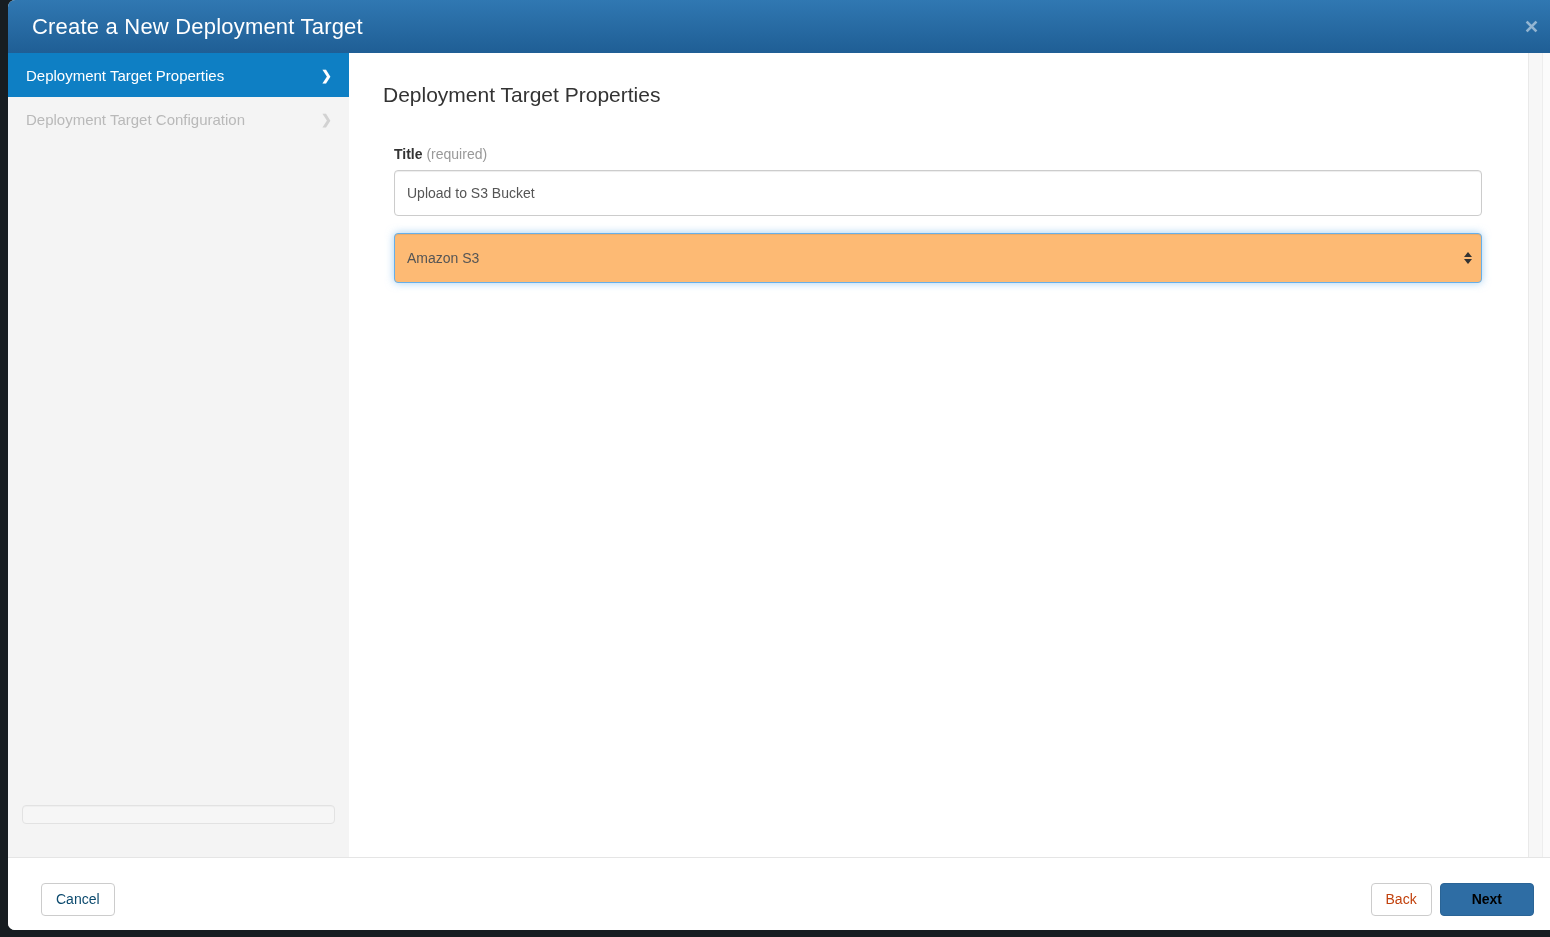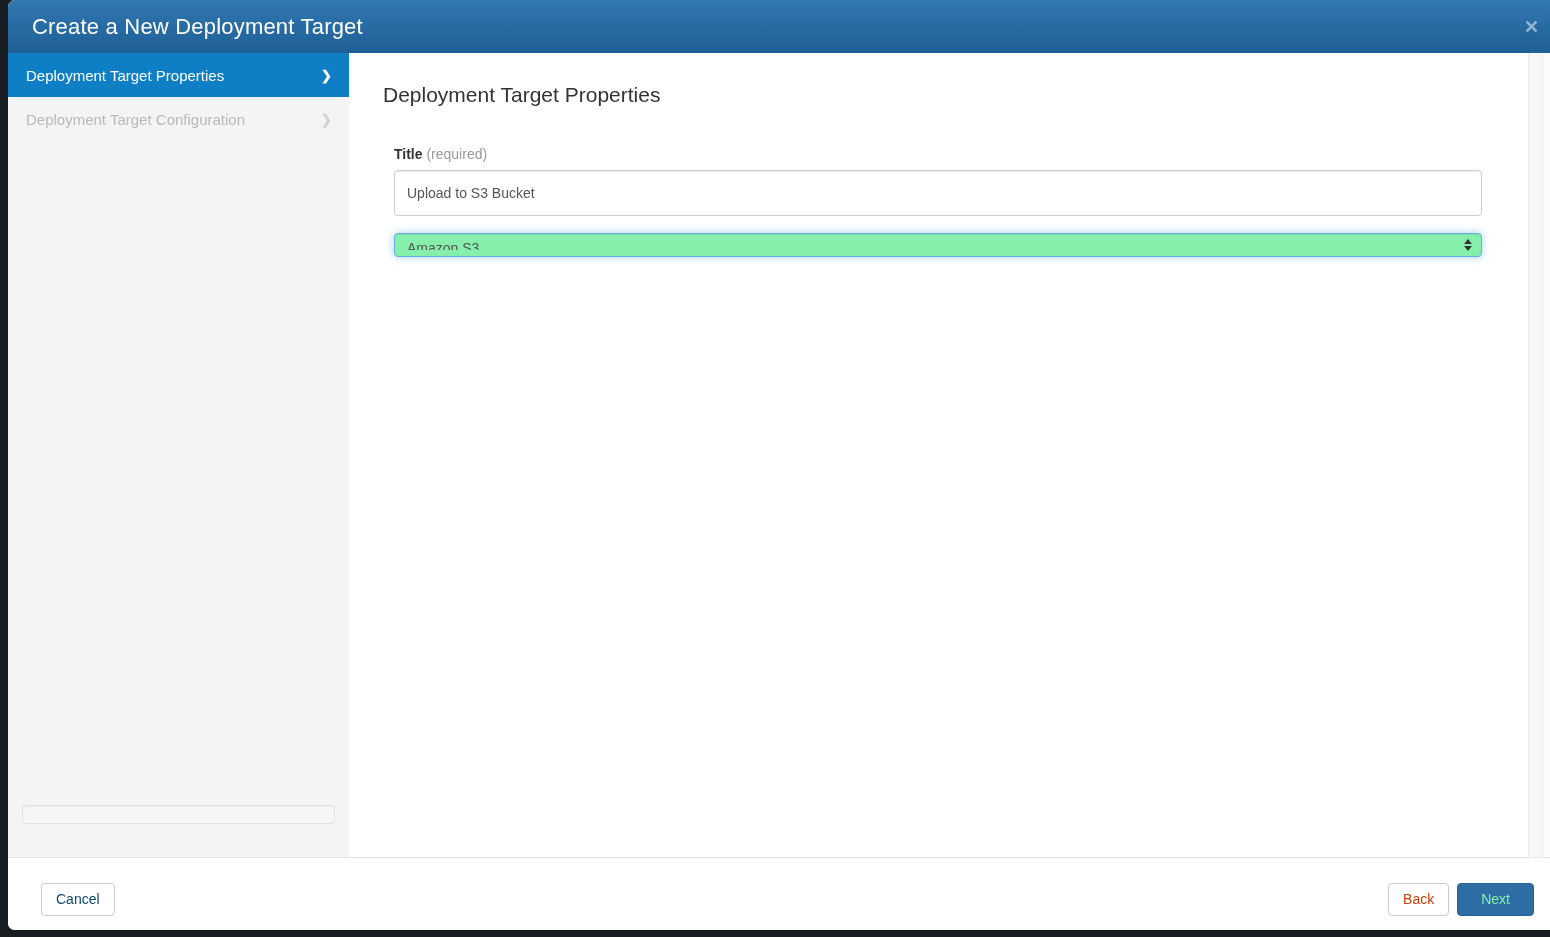--- a/index.html
+++ b/index.html
@@ -130,28 +130,28 @@
     padding: 6px 12px;
     font-size: 14px;
     font-family: "Liberation Sans", sans-serif;
     color: #555555;
     box-shadow: inset 0 1px 1px rgba(0,0,0,0.075);
     outline: none;
   }
   .select-wrap { position: relative; }
   .select-input {
     width: 100%;
-    height: 24px;
+    height: 50px;
     border: 1px solid #66afe9;
     border-radius: 4px;
     padding: 6px 24px 6px 12px;
     font-size: 14px;
     font-family: "Liberation Sans", sans-serif;
     color: #555555;
-    background: #86efac;
+    background: #fdba74;
     -webkit-appearance: none;
     -moz-appearance: none;
     appearance: none;
     box-shadow: inset 0 1px 1px rgba(0,0,0,0.075), 0 0 8px rgba(102,175,233,0.6);
     outline: none;
   }
   .select-arrows {
     position: absolute;
     right: 10px;
     top: 50%;
@@ -211,23 +211,23 @@
     border: 1px solid #cccccc;
     background: #ffffff;
     cursor: pointer;
   }
   .btn-cancel { color: #0c4a6e; }
   .footer-spacer { flex: 1 1 auto; }
   .btn-back { color: #c2410c; margin-right: 8px; }
   .btn-next {
     background: #2e6da4;
     border-color: #2a6496;
-    color: #86efac;
-    font-weight: normal;
-    padding: 0 23px;
+    color: #000000;
+    font-weight: bold;
+    padding: 0 31px;
   }
 </style>
 </head>
 <body>
 
 <div class="modal">
 
   <div class="modal-header">
     <div class="modal-title">Create a New Deployment Target</div>
     <div class="close-btn">✕</div>

